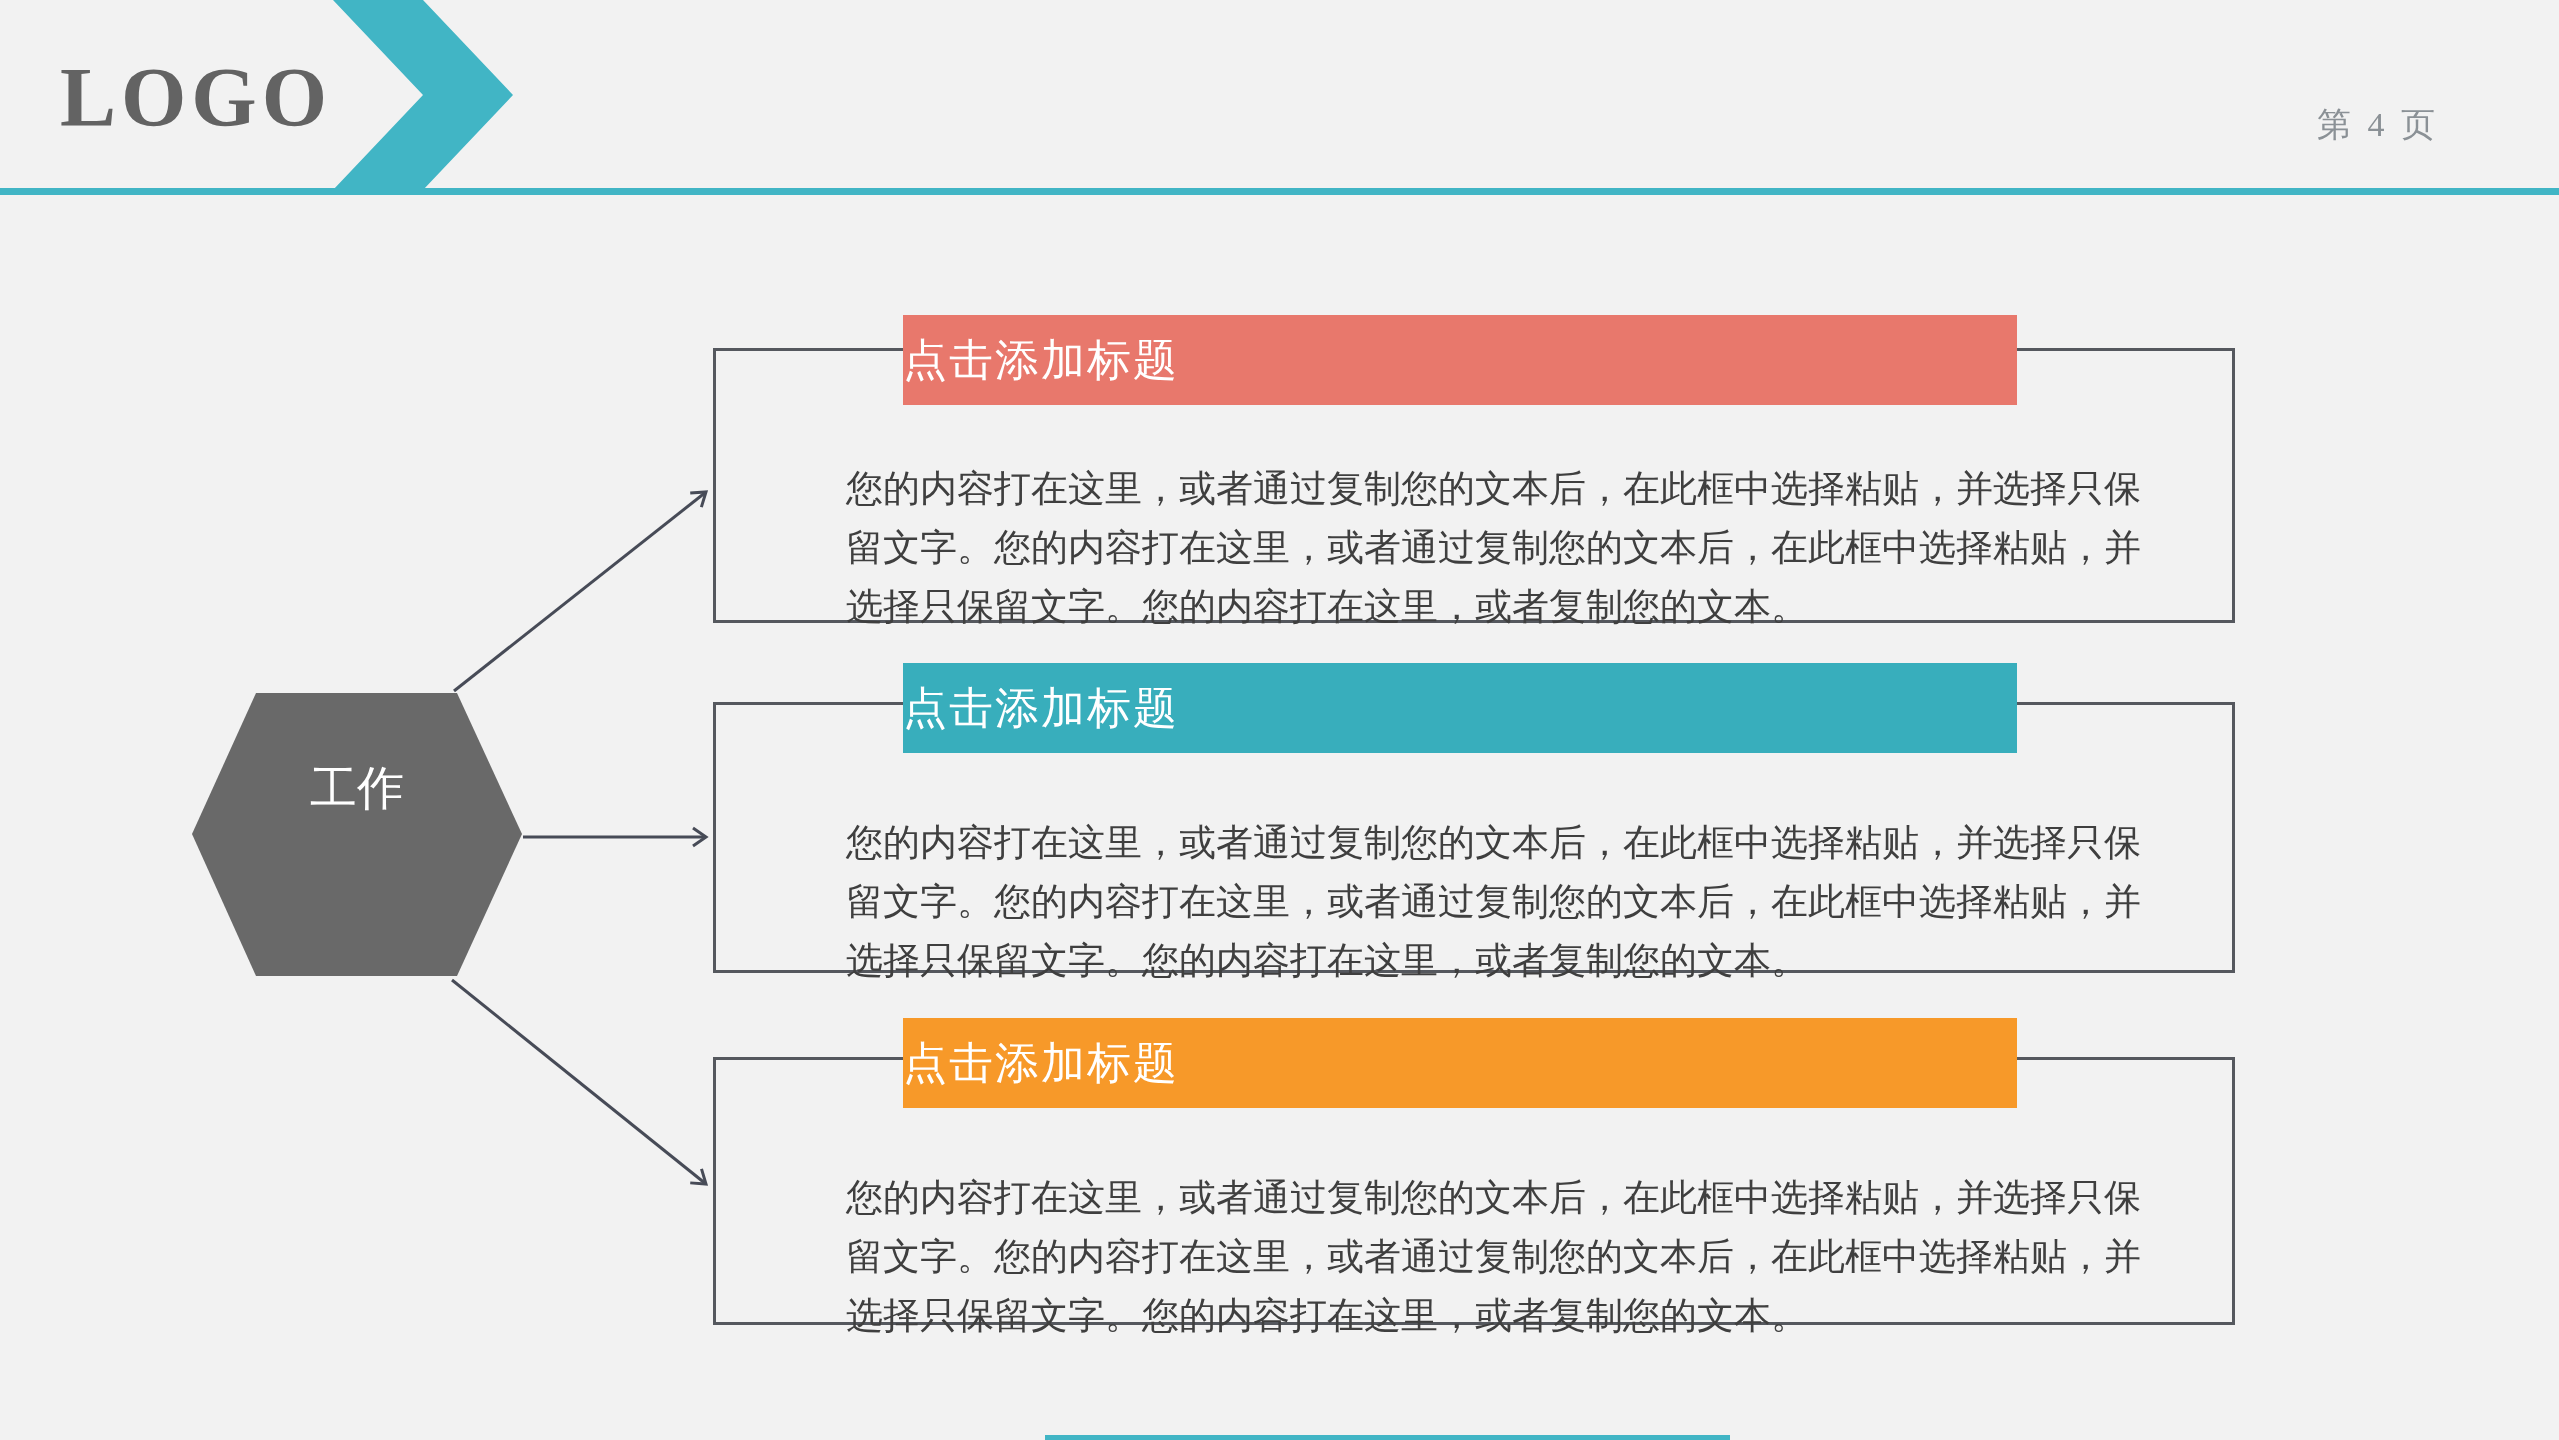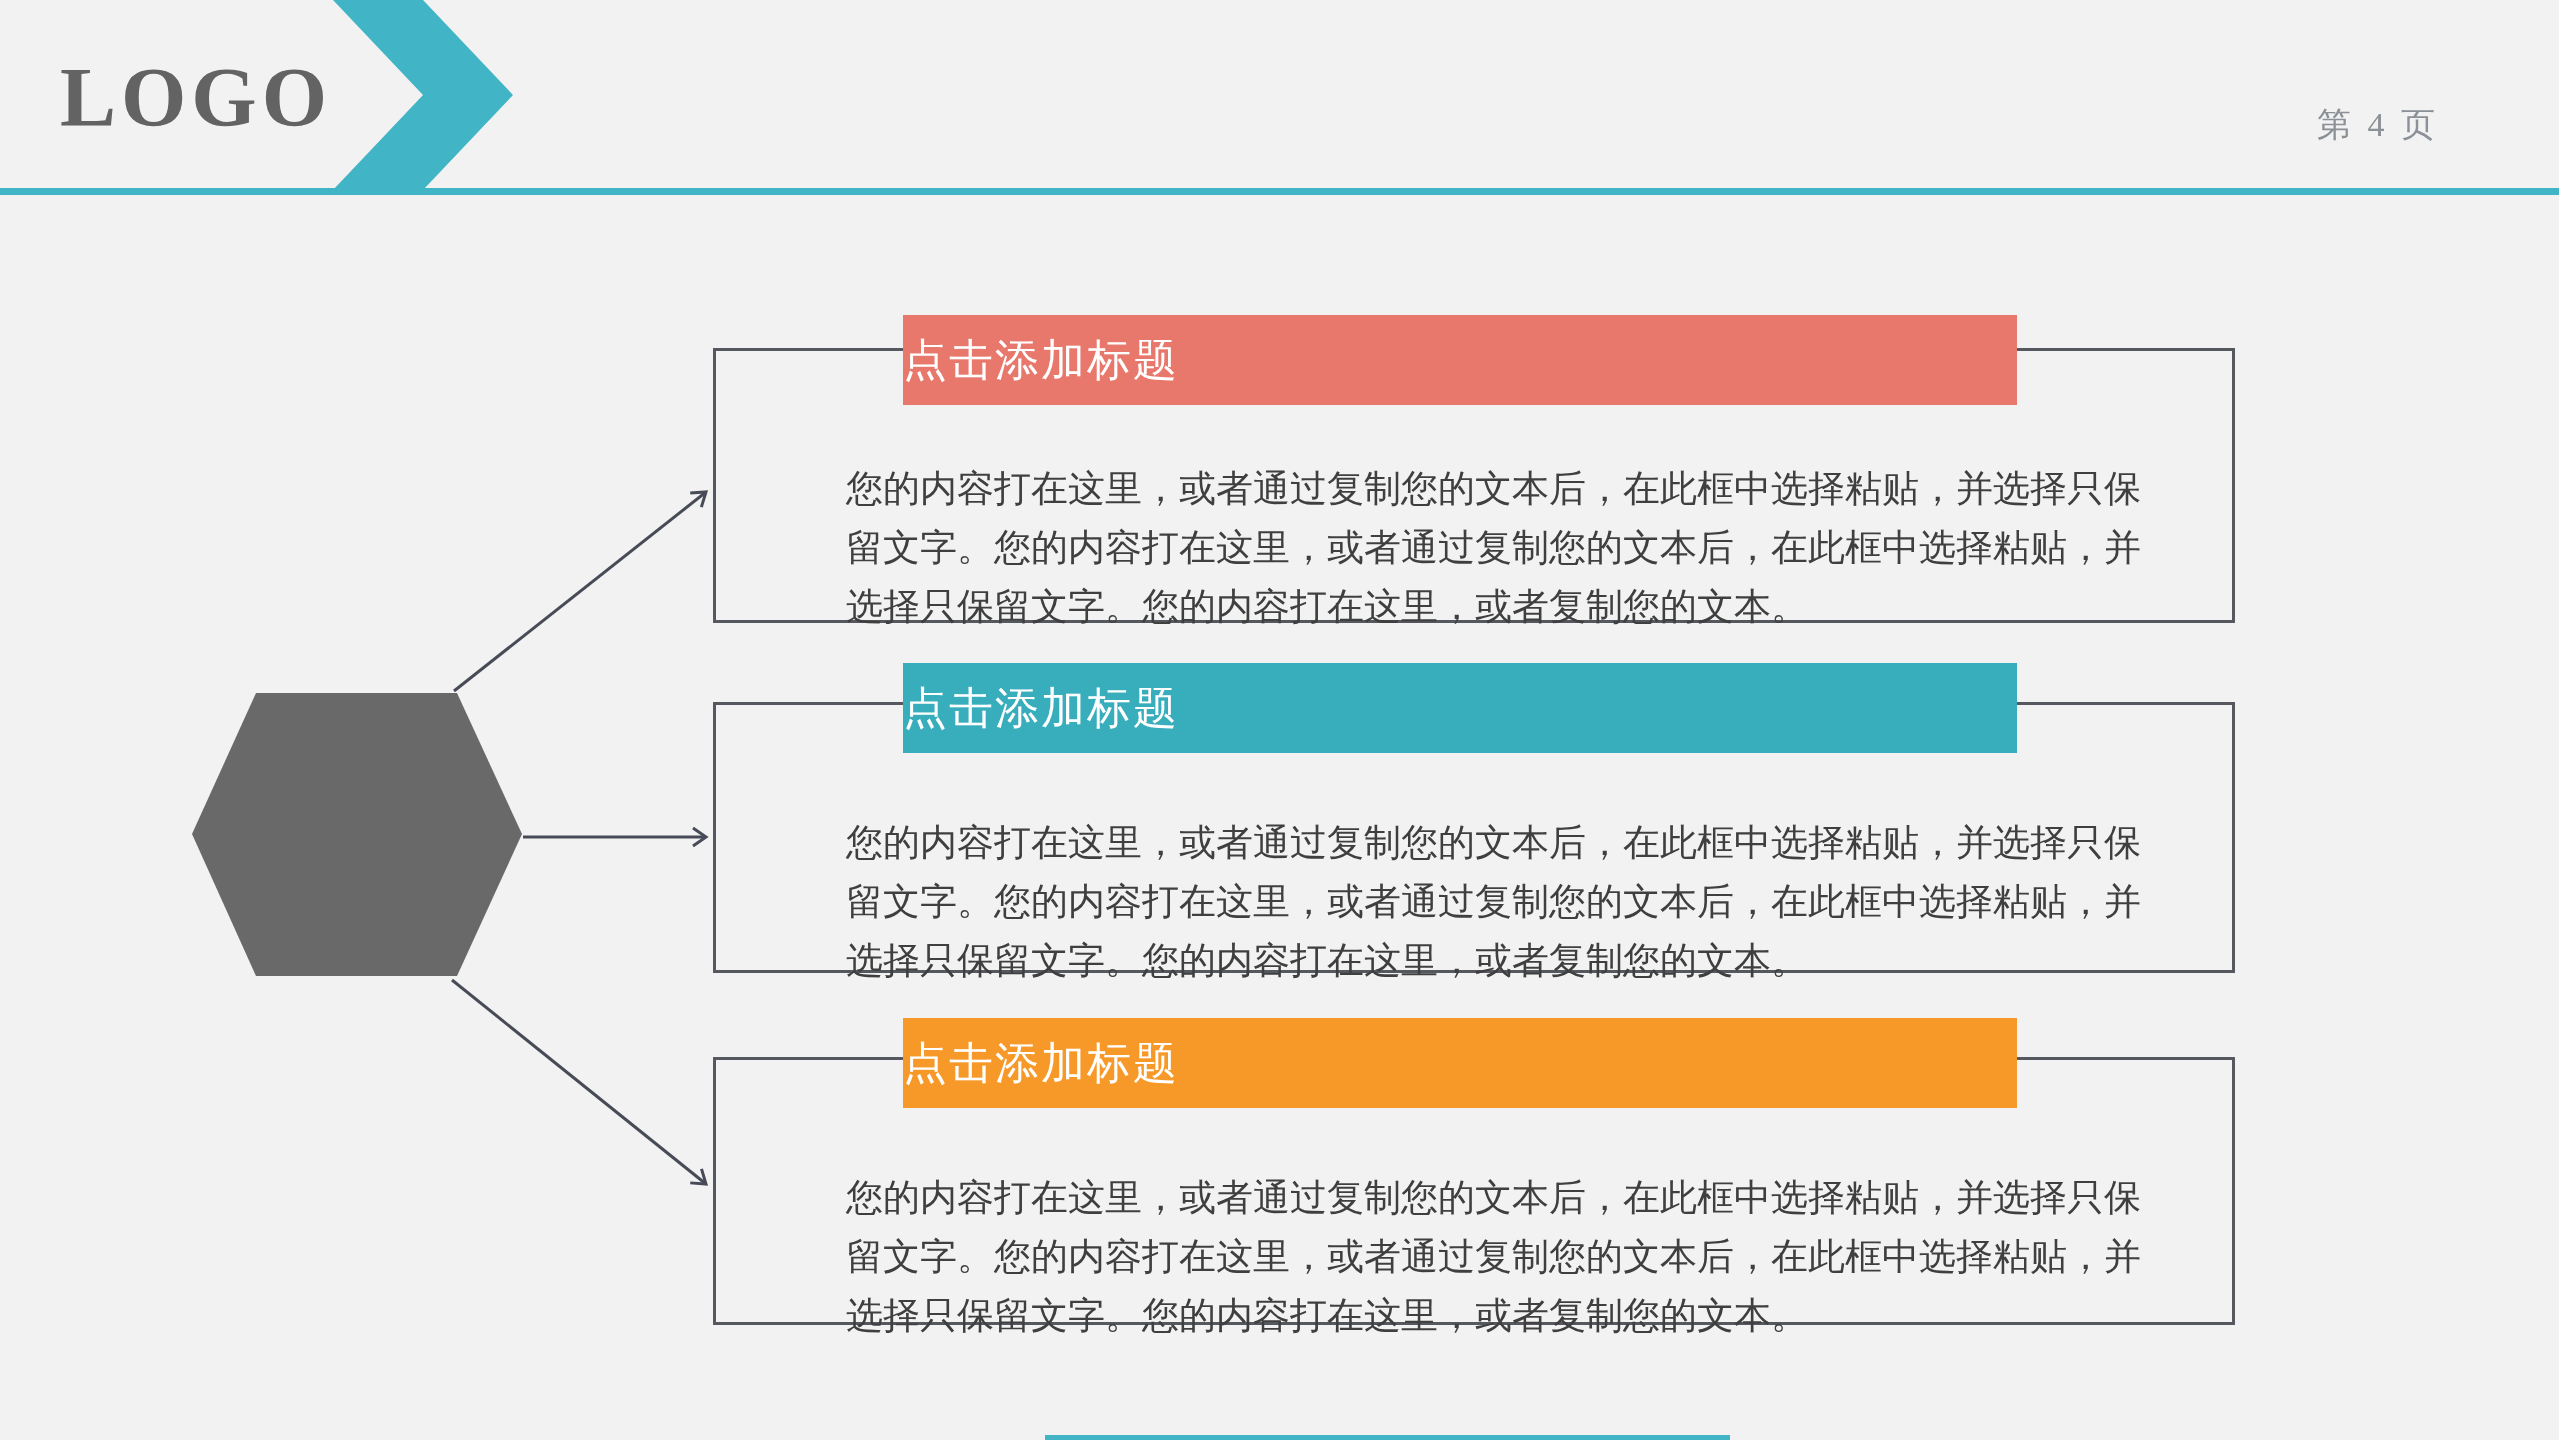--- a/index.html
+++ b/index.html
@@ -86,20 +86,21 @@
     </defs>
     <line x1="454" y1="691" x2="706" y2="492" stroke="#474b57" stroke-width="3" marker-end="url(#arrowhead)"></line>
     <line x1="523" y1="837" x2="706" y2="837" stroke="#474b57" stroke-width="3" marker-end="url(#arrowhead)"></line>
     <line x1="452" y1="980" x2="706" y2="1184" stroke="#474b57" stroke-width="3" marker-end="url(#arrowhead)"></line>
   </svg>
 
   <svg class="hex-svg" viewBox="180 685 360 300">
     <polygon points="192,834 256,693 457,693 522,834 457,976 256,976" style="fill: rgb(105, 105, 105);"></polygon>
   </svg>
   <div class="hex-label">
+    <div>工作</div>
   </div>
 
   <section class="panel s1">
     <div class="bar" style="background-color: rgb(232, 120, 108);">
       <span>点击添加标题</span>
     </div>
     <p class="panel-body">您的内容打在这里，或者通过复制您的文本后，在此框中选择粘贴，并选择只保留文字。您的内容打在这里，或者通过复制您的文本后，在此框中选择粘贴，并选择只保留文字。您的内容打在这里，或者复制您的文本。</p>
   </section>
 
   <section class="panel s2">

